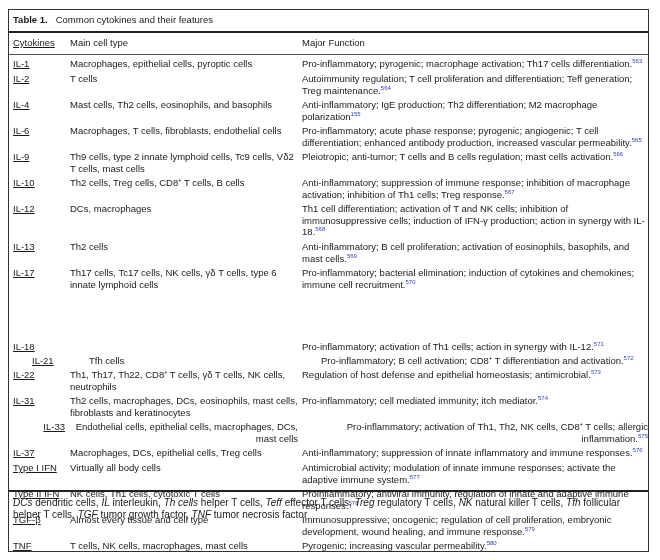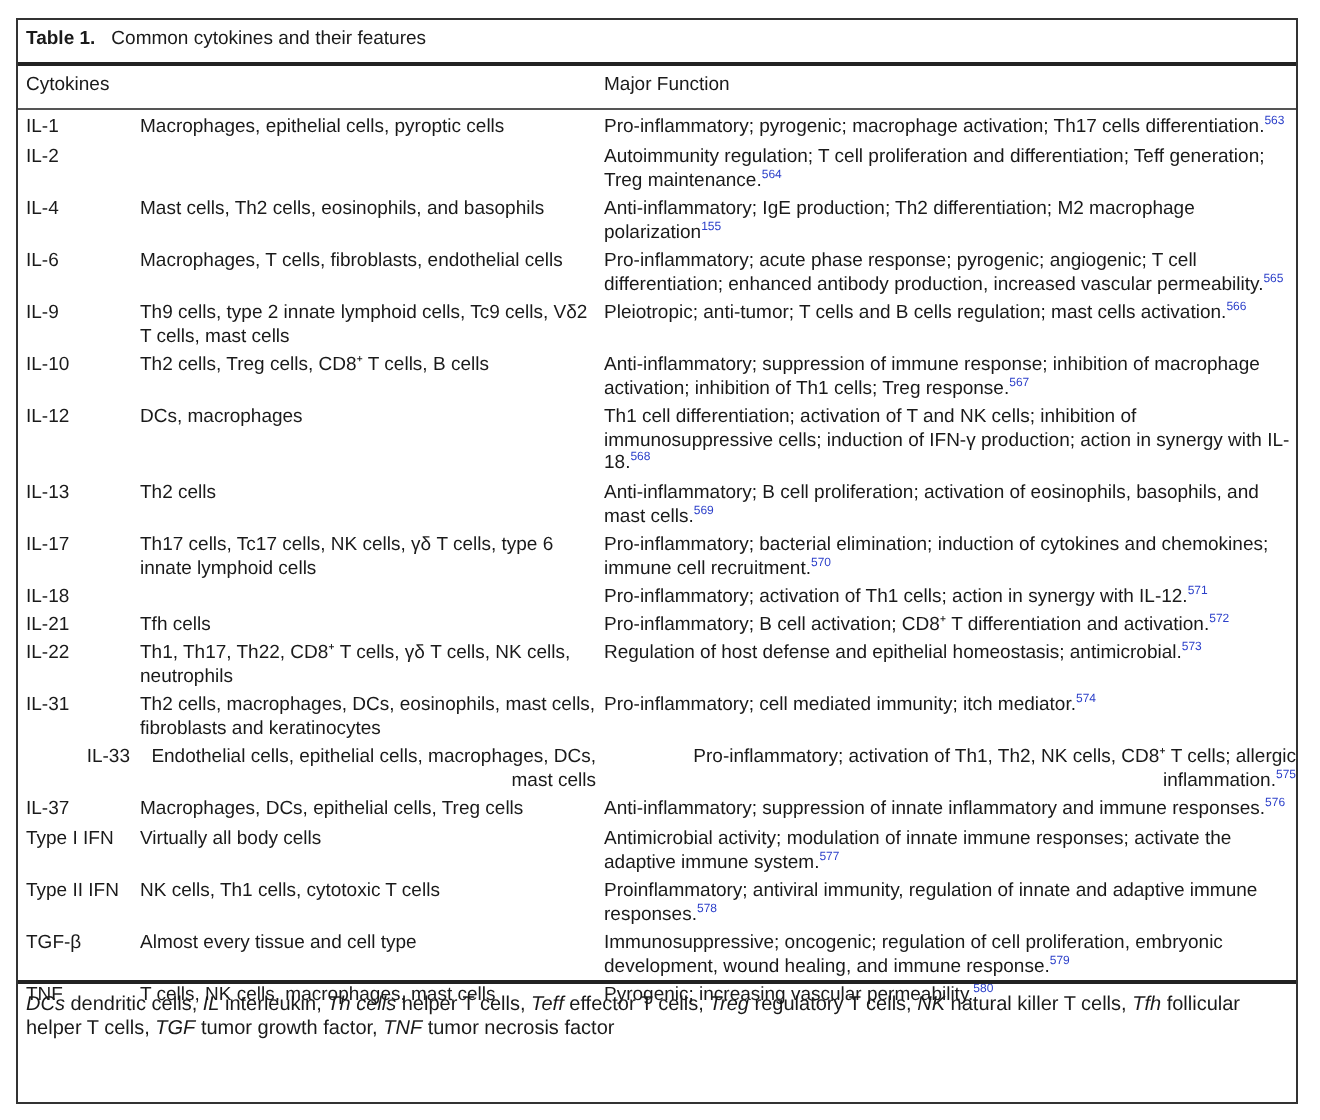--- a/index.html
+++ b/index.html
@@ -6,53 +6,55 @@
   body { width: 660px; height: 560px; position: relative; overflow: hidden;
          font-family: "Liberation Sans", sans-serif; color: #1a1a1a; }
   .frame { position: absolute; left: 8px; top: 9px; width: 641px; height: 543px;
            border: 1.5px solid #333; box-sizing: border-box; }
   .title { position: absolute; left: 4px; top: 4px; font-size: 9.5px; line-height: 12px; text-align: right; }
   .title b { font-weight: bold; margin-right: 8px; }
   .rule-thick { position: absolute; left: 0; right: 0; height: 2px; background: #222; }
   .rule-thin { position: absolute; left: 0; right: 0; height: 1px; background: #555; }
   .header { position: absolute; left: 4px; right: 4px; top: 26px; height: 14px;
             font-size: 9.5px; line-height: 14px; }
-  .col1 { position: absolute; left: 0; width: 52px; }
+  .col1 { position: absolute; left: 0; width: 52px; text-decoration: underline; }
   .col2 { position: absolute; left: 57px; width: 228px; }
   .col3 { position: absolute; left: 289px; width: 346px; }
   .rows { position: absolute; left: 4px; right: 4px; top: 48px; }
   .row { position: relative; font-size: 9.5px; line-height: 11.6px; }
   .row .cell { position: absolute; top: 0; }
   sup.ref { color: #2b3fc9; font-size: 6px; vertical-align: super; line-height: 0; }
   .footnote { position: absolute; left: 4px; right: 6px; top: 487px;
               font-size: 10px; line-height: 11.5px; }
   .footnote i { font-style: italic; }
 </style>
 </head>
 <body>
 
 <div class="frame">
   <div class="title">
     <b>Table 1.</b><span>Common cytokines and their features</span>
   </div>
   <div class="rule-thick" style="top:21px"></div>
   <div class="header">
     <span class="col1">Cytokines</span>
+    <span class="col2">Main cell type</span>
     <span class="col3">Major Function</span>
   </div>
   <div class="rule-thin" style="top:44px"></div>
 
   <div class="rows" id="rows">
       <div class="row" style="height: 15px;">
         <span class="cell col1">IL-1</span>
         <span class="cell col2">Macrophages, epithelial cells, pyroptic cells</span>
         <span class="cell col3"><span>Pro-inflammatory; pyrogenic; macrophage activation; Th17 cells differentiation.</span><sup class="ref">563</sup></span>
       </div>
       <div class="row" style="height: 26px;">
         <span class="cell col1">IL-2</span>
+        <span class="cell col2">T cells</span>
         <span class="cell col3"><span>Autoimmunity regulation; T cell proliferation and differentiation; Teff generation; Treg maintenance.</span><sup class="ref">564</sup></span>
       </div>
       <div class="row" style="height: 26px;">
         <span class="cell col1">IL-4</span>
         <span class="cell col2">Mast cells, Th2 cells, eosinophils, and basophils</span>
         <span class="cell col3"><span>Anti-inflammatory; IgE production; Th2 differentiation; M2 macrophage polarization</span><sup class="ref">155</sup></span>
       </div>
       <div class="row" style="height: 26px;">
         <span class="cell col1">IL-6</span>
         <span class="cell col2">Macrophages, T cells, fibroblasts, endothelial cells</span>
@@ -76,25 +78,25 @@
       <div class="row" style="height: 26px;">
         <span class="cell col1">IL-13</span>
         <span class="cell col2">Th2 cells</span>
         <span class="cell col3"><span>Anti-inflammatory; B cell proliferation; activation of eosinophils, basophils, and mast cells.</span><sup class="ref">569</sup></span>
       </div>
       <div class="row" style="height: 26px;">
         <span class="cell col1">IL-17</span>
         <span class="cell col2">Th17 cells, Tc17 cells, NK cells, γδ T cells, type 6 innate lymphoid cells</span>
         <span class="cell col3"><span>Pro-inflammatory; bacterial elimination; induction of cytokines and chemokines; immune cell recruitment.</span><sup class="ref">570</sup></span>
       </div>
-      <div class="row" style="height: 14px;">
+      <div class="row" style="height: 14px; margin-top: 48px;">
         <span class="cell col1">IL-18</span>
         <span class="cell col3"><span>Pro-inflammatory; activation of Th1 cells; action in synergy with IL-12.</span><sup class="ref">571</sup></span>
       </div>
-      <div class="row" style="height: 14px;">
+      <div class="row" style="height: 14px; margin-left: 19px;">
         <span class="cell col1">IL-21</span>
         <span class="cell col2">Tfh cells</span>
         <span class="cell col3"><span>Pro-inflammatory; B cell activation; CD8⁺ T differentiation and activation.</span><sup class="ref">572</sup></span>
       </div>
       <div class="row" style="height: 26px;">
         <span class="cell col1">IL-22</span>
         <span class="cell col2">Th1, Th17, Th22, CD8⁺ T cells, γδ T cells, NK cells, neutrophils</span>
         <span class="cell col3"><span>Regulation of host defense and epithelial homeostasis; antimicrobial.</span><sup class="ref">573</sup></span>
       </div>
       <div class="row" style="height: 26px;">

